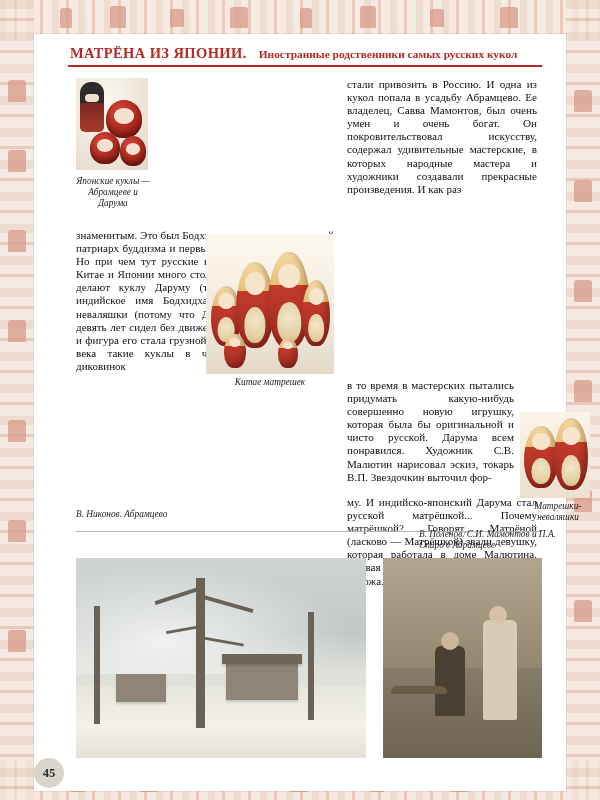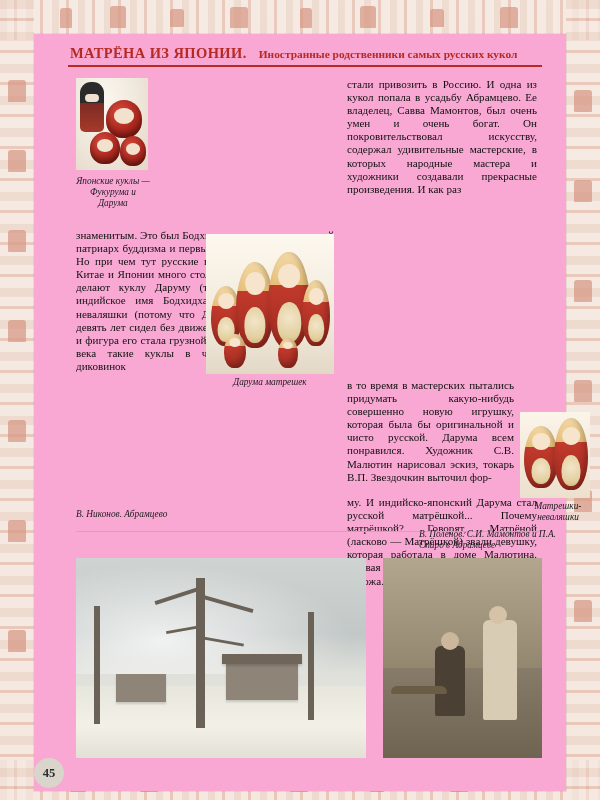--- a/index.html
+++ b/index.html
@@ -70,21 +70,21 @@
     background: #d79a87;
     opacity: 0.75;
     border-radius: 3px 3px 1px 1px;
   }
 
   
   .sheet {
     position: absolute;
     left: 34px; top: 34px;
     width: 532px; height: 757px;
-    background: #f9a8d4;
+    background: #ffffff;
     box-shadow: 0 0 0 1px rgba(0,0,0,0.06);
   }
 
   
   .headline {
     position: absolute;
     left: 36px; top: 10px;
     width: 470px;
     white-space: nowrap;
   }
@@ -347,21 +347,21 @@
     <div class="rule"></div>
 
     <div class="figure" id="fig-daruma">
       <div class="daruma-art">
         <div class="kokeshi"></div>
         <div class="daruma-ball" id="d1"></div>
         <div class="daruma-ball" id="d2"></div>
         <div class="daruma-ball" id="d3"></div>
       </div>
     </div>
-    <div class="cap cap.left" id="cap-daruma" style="text-align:center;">Японские куклы — Фукурума и Дарума</div>
+    <div class="cap cap.left" id="cap-daruma" style="text-align:center;">Японские куклы — Абрамцеве и Дарума</div>
 
 
     <div class="col" id="col-left-wide">
       <p>знаменитым. Это был Бодхидхарма, двадцать восьмой патриарх буддизма и первый патриарх школы «дзен». Но при чем тут русские куклы? А вот при чем. В Китае и Японии много столетий делали и до сих пор делают куклу Даруму (так переиначили трудное индийское имя Бодхидхарма). Это что-то вроде неваляшки (потому что Дарума, согласно легенде, девять лет сидел без движения, размышляя о вечном, и фигура его стала грузной, как колода). В конце XIX века такие куклы в числе других восточных диковинок</p>
     </div>
 
     <div class="figure" id="fig-family">
       <div class="family-art">
         <div class="doll" id="f1">
             <span class="face"></span>
@@ -380,21 +380,21 @@
             <span class="apron"></span>
           </div>
         <div class="doll" id="f5">
             <span class="face"></span>
           </div>
         <div class="doll" id="f6">
             <span class="face"></span>
           </div>
       </div>
     </div>
-    <div class="cap" id="cap-family">Дарума матрешек</div>
+    <div class="cap" id="cap-family">Китае матрешек</div>
 
     <div class="col" id="col-right-narrow">
       <p>в то время в мастерских пытались придумать какую-нибудь совершенно новую игрушку, которая была бы оригинальной и чисто русской. Дарума всем понравился. Художник С.В. Малютин нарисовал эскиз, токарь В.П. Звездочкин выточил фор-</p>
     </div>
 
     <div class="col" id="col-right">
       <p>стали привозить в Россию. И одна из кукол попала в усадьбу Абрамцево. Ее владелец, Савва Мамонтов, был очень умен и очень богат. Он покровительствовал искусству, содержал удивительные мастерские, в которых народные мастера и художники создавали прекрасные произведения. И как раз</p>
     </div>
 
     <div class="figure" id="fig-neval">

